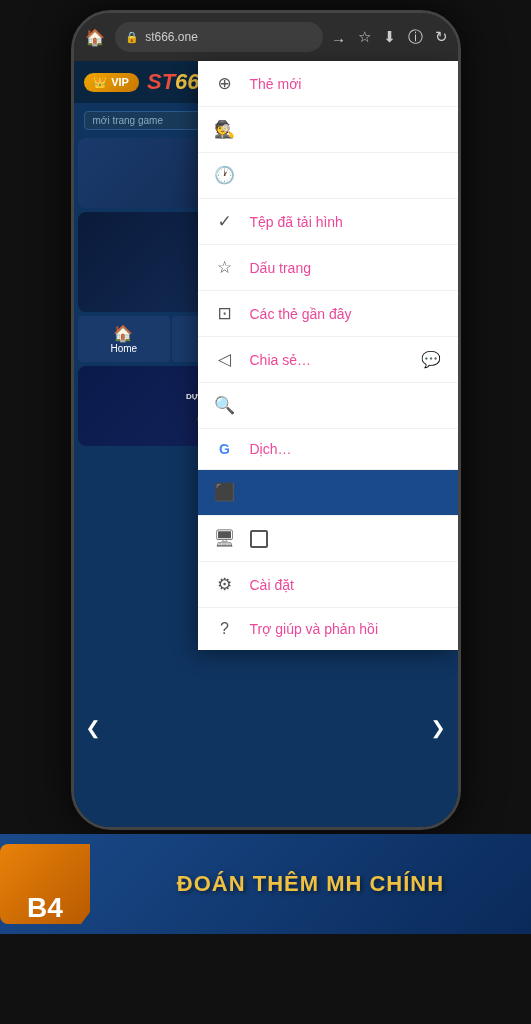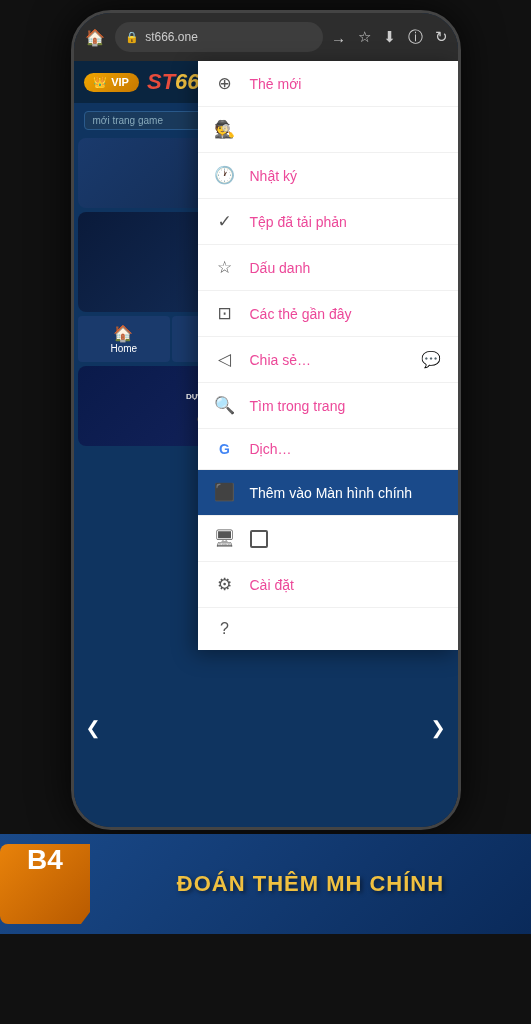--- a/index.html
+++ b/index.html
@@ -263,21 +263,21 @@
     }
 
     .b4-badge {
       background: linear-gradient(135deg, #e8820a, #b85a00);
       clip-path: polygon(0 0, 100% 0, 100% 85%, 90% 100%, 0 100%);
       width: 90px;
       height: 80px;
       display: flex;
       flex-direction: column;
       align-items: center;
-      justify-content: flex-start;
+      justify-content: flex-end;
       font-weight: 900;
       font-size: 28px;
       color: #fff;
       border-radius: 8px 0 0 8px;
       flex-shrink: 0;
     }
 
     .bottom-text {
       font-size: 22px;
       font-weight: 900;
@@ -383,73 +383,71 @@
           <span class="item-icon">⊕</span>
           <span class="item-label">Thẻ mới</span>
         </div>
 
         <div class="dropdown-item">
           <span class="item-icon">🕵</span>
         </div>
 
         <div class="dropdown-item">
           <span class="item-icon">🕐</span>
-          <span class="item-label">Nhật ký</span>
         </div>
 
         <div class="dropdown-item">
           <span class="item-icon">✓</span>
-          <span class="item-label">Tệp đã tải phản</span>
+          <span class="item-label">Tệp đã tải hình</span>
         </div>
 
         <div class="dropdown-item">
           <span class="item-icon">☆</span>
-          <span class="item-label">Dấu danh</span>
+          <span class="item-label">Dấu trang</span>
         </div>
 
         <div class="dropdown-item">
           <span class="item-icon">⊡</span>
           <span class="item-label">Các thẻ gần đây</span>
         </div>
 
         <div class="dropdown-item">
           <span class="item-icon">◁</span>
           <span class="item-label">Chia sẻ…</span>
           <span class="item-extra">💬</span>
         </div>
 
         <div class="dropdown-item">
           <span class="item-icon">🔍</span>
-          <span class="item-label">Tìm trong trang</span>
         </div>
 
         <div class="dropdown-item">
           <span class="item-icon" style="font-size:14px;font-weight:bold;color:#4285f4;">G</span>
           <span class="item-label">Dịch…</span>
         </div>
 
         <div class="dropdown-item highlighted">
           <span class="item-icon" style="color:#fff;">⬛</span>
-          <span class="item-label">Thêm vào Màn hình chính</span>
         </div>
 
         <div class="dropdown-item">
           <span class="item-icon">🖥</span>
           <span class="item-extra">
             <div class="item-extra-box"></div>
           </span>
         </div>
 
         <div class="dropdown-item">
           <span class="item-icon">⚙</span>
           <span class="item-label">Cài đặt</span>
         </div>
 
         <div class="dropdown-item" style="border-bottom:none;">
           <span class="item-icon" style="font-size:16px;">?</span>
+          <span class="item-label">Trợ giúp và phản hồi</span>
         </div>
 
       </div>
 
     </div>
   </div>
 
   <div class="bottom-banner" style="width:531px;margin-top:4px;">
     <div class="b4-badge">
       <span>B4</span>

